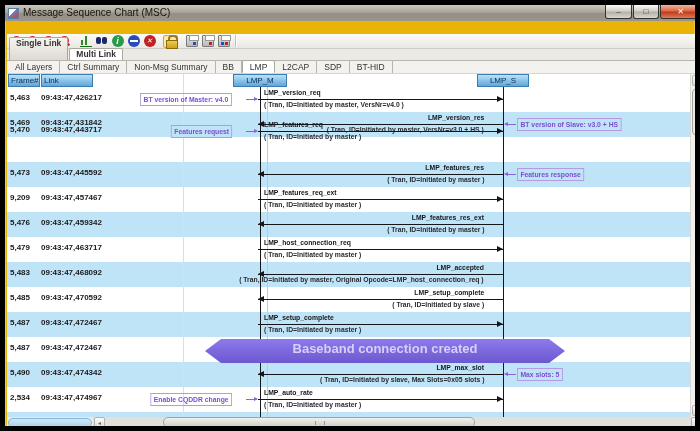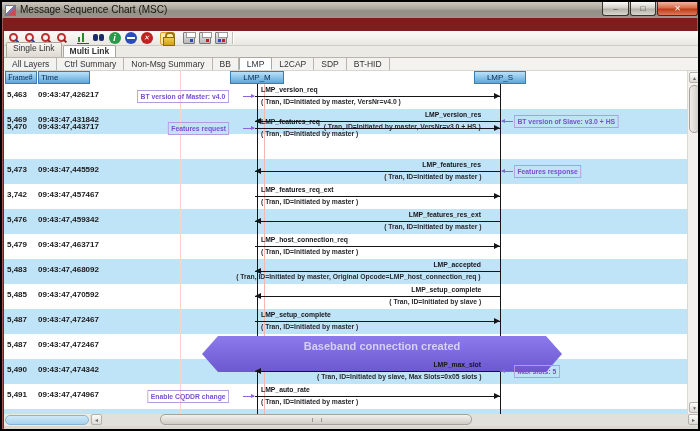--- a/index.html
+++ b/index.html
@@ -1,18 +1,18 @@
 <!DOCTYPE html>
 <html><head>
 <meta charset="utf-8">
 <style>
   html,body{margin:0;padding:0;background:#555;}
   *{box-sizing:border-box;font-family:"Liberation Sans",sans-serif;}
-  #win{position:relative;width:700px;height:431px;background:#7f1d1d;overflow:hidden;
-       border:2px solid #000000;box-shadow:inset 0 0 0 1px rgba(255,255,255,.25);}
+  #win{position:relative;width:700px;height:431px;background:#eab308;overflow:hidden;
+       border:5px solid #000000;box-shadow:inset 0 0 0 1px rgba(255,255,255,.25);}
   
   #titlebar{position:absolute;left:0;top:0;width:700px;height:16px;
     background:linear-gradient(180deg,#cdc9bf,#a8a49a 45%,#938f86 55%,#9b968c);
     display:flex;align-items:center;padding:0 3px;}
   #appicon{width:11px;height:11px;margin-right:4px;border:1px solid #5a7ca8;
     background:linear-gradient(135deg,#fff 40%,#4a90d0 40%,#d04848 75%);}
   #wtitle{font-size:10px;color:#15130f;line-height:16px;white-space:nowrap;}
   #winbtns{position:absolute;right:4px;top:0;display:flex;}
   .wbtn{height:14px;border:1px solid #35332d;border-top:none;border-radius:0 0 3px 3px;
     background:linear-gradient(180deg,#fbfaf7,#d4d1c8 45%,#b4b1a8 55%,#d9d6cd);
@@ -62,23 +62,23 @@
   .prn::before{content:"";position:absolute;left:2px;top:-1px;width:8px;height:4px;background:#fff;border:1px solid #999;}
   .prn.b::after{content:"";position:absolute;right:1px;bottom:1px;width:3px;height:3px;background:#2a4ac0;}
   .prn.r::after{content:"";position:absolute;right:1px;bottom:1px;width:3px;height:3px;background:#c02020;}
   .prn.g::after{content:"";position:absolute;right:1px;bottom:1px;width:3px;height:3px;background:#c02020;box-shadow:-4px 0 0 #2a4ac0;}
   .tsep{width:1px;height:12px;background:#c0beb8;margin:0 3px;box-shadow:1px 0 0 #fff;}
   
   #tabs1{position:absolute;left:2px;top:44px;width:696px;height:12px;background:#eceae5;
     border-bottom:1px solid #b8b5ae;display:flex;align-items:flex-end;padding-left:2px;}
   #tabs2{position:absolute;left:2px;top:56px;width:696px;height:13px;background:#f4f2ee;
     border-bottom:1px solid #d8d6d0;display:flex;align-items:flex-end;padding-left:1px;}
-  .tab{font-size:8.5px;color:#333;padding:0 6px;height:15px;line-height:11px;white-space:nowrap;
+  .tab{font-size:8.5px;color:#333;padding:0 6px;height:23px;line-height:11px;white-space:nowrap;
     border:1px solid #aaa79f;border-bottom:none;border-radius:2px 2px 0 0;
-    background:linear-gradient(180deg,#f6f4ef,#deDAd2);margin-right:1px;}
+    background:linear-gradient(180deg,#f6f4ef,#deDAd2);margin-right:1px;font-weight:bold;}
   .tab.active{background:#fff;height:12px;position:relative;z-index:2;font-weight:bold;}
   .tab2{font-size:8.5px;color:#333;padding:0 7px;height:12px;line-height:12px;white-space:nowrap;
     border-right:1px solid #b8b5ae;background:transparent;}
   .tab2.active{background:#fff;border:1px solid #aaa79f;border-bottom:1px solid #fff;height:13px;
     border-radius:2px 2px 0 0;position:relative;z-index:2;}
   
   #content{position:absolute;left:2px;top:69px;width:696px;height:343px;background:#fff;overflow:hidden;}
   .stripe{position:absolute;left:0;width:683px;height:25px;background:#fff;}
   .stripe.blue{background:#bfe3f7;}
   .sal{position:absolute;top:0;bottom:0;width:1px;background:#f2b9ae;z-index:2;}
@@ -104,22 +104,22 @@
     color:#7a4fd0;font-size:8px;padding:0 3px;white-space:nowrap;z-index:4;transform:scaleX(.85);}
   .note.nleft{right:458px;transform-origin:100% 50%;}
   .note.nright{left:510px;transform-origin:0 50%;}
   .ncon{position:absolute;top:12px;height:0;border-top:1px solid #8a64d8;z-index:4;}
   .ncon.nleft{left:239px;width:11px;}
   .ncon.nleft::after{content:"";position:absolute;right:-1px;top:-3px;border-left:4px solid #8a64d8;
     border-top:2.5px solid transparent;border-bottom:2.5px solid transparent;}
   .ncon.nright{left:498px;width:11px;}
   .ncon.nright::before{content:"";position:absolute;left:-1px;top:-3px;border-right:4px solid #8a64d8;
     border-top:2.5px solid transparent;border-bottom:2.5px solid transparent;}
-  .banner{position:absolute;left:198px;width:360px;top:2px;height:36px;z-index:5;
-    background:linear-gradient(180deg,#8d7aec,#6c58cf);color:#d6d0f6;font-size:11px;
+  .banner{position:absolute;left:198px;width:360px;top:2px;height:24px;z-index:5;
+    background:linear-gradient(180deg,#8d7aec,#6c58cf);color:#d6d0f6;font-size:13px;
     text-align:center;line-height:20px;
     clip-path:polygon(0 50%,16px 0,344px 0,100% 50%,344px 100%,16px 100%);}
   
   #vsb{position:absolute;right:0;top:0;bottom:0;width:13px;background:#f2f1ee;
     border-left:1px solid #dbd9d4;z-index:6;}
   .sbtn{position:absolute;left:1px;width:11px;height:11px;background:linear-gradient(180deg,#fdfdfc,#dcdad5);
     border:1px solid #b5b2ac;border-radius:2px;color:#6a6a6a;font-size:5px;text-align:center;line-height:10px;}
   #vup{top:1px;}#vdn{bottom:1px;}
   #vthumb{position:absolute;left:1px;top:14px;width:11px;height:48px;border-radius:5px;
     background:linear-gradient(90deg,#efede9,#cfccc5);border:1px solid #a5a29c;}
@@ -255,21 +255,21 @@
         <div class="rowg" style="top: 88px;">
           <div class="cfr">5,473</div>
           <div class="ctm">09:43:47,445592</div>
           <div class="mtxt nm ar">LMP_features_res</div>
           <div class="mtxt pm ar">( Tran, ID=Initiated by master )</div>
           <div class="arr left"></div>
           <div class="note nright">Features response</div>
           <div class="ncon nright"></div>
         </div>
         <div class="rowg" style="top: 113px;">
-          <div class="cfr">3,742</div>
+          <div class="cfr">9,209</div>
           <div class="ctm">09:43:47,457467</div>
           <div class="mtxt nm al">LMP_features_req_ext</div>
           <div class="mtxt pm al">( Tran, ID=Initiated by master )</div>
           <div class="arr right"></div>
         </div>
         <div class="rowg" style="top: 138px;">
           <div class="cfr">5,476</div>
           <div class="ctm">09:43:47,459342</div>
           <div class="mtxt nm ar">LMP_features_res_ext</div>
           <div class="mtxt pm ar">( Tran, ID=Initiated by master )</div>
@@ -311,36 +311,36 @@
         <div class="rowg" style="top: 288px;">
           <div class="cfr">5,490</div>
           <div class="ctm">09:43:47,474342</div>
           <div class="mtxt nm ar">LMP_max_slot</div>
           <div class="mtxt pm ar">( Tran, ID=Initiated by slave, Max Slots=0x05 slots )</div>
           <div class="arr left"></div>
           <div class="note nright">Max slots: 5</div>
           <div class="ncon nright"></div>
         </div>
         <div class="rowg" style="top: 313px;">
-          <div class="cfr">5,491</div>
+          <div class="cfr">2,534</div>
           <div class="ctm">09:43:47,474967</div>
           <div class="mtxt nm al">LMP_auto_rate</div>
           <div class="mtxt pm al">( Tran, ID=Initiated by master )</div>
           <div class="arr right"></div>
           <div class="note nleft">Enable CQDDR change</div>
           <div class="ncon nleft"></div>
         </div>
       </div>
     <div id="lifelines">
         <div class="lline" style="left: 253px;"></div>
         <div class="lline" style="left: 496px;"></div>
       </div>
     <div id="headers">
-        <div class="lbox hbox" style="left: 1px; width: 32px; font-family: Liberation Serif, serif;">Frame#</div>
-        <div class="lbox hbox" style="left: 34px; width: 52px;">Time</div>
+        <div class="lbox hbox" style="left: 1px; width: 32px;">Frame#</div>
+        <div class="lbox hbox" style="left: 34px; width: 52px;">Link</div>
         <div class="lbox" style="left: 226px; width: 54px;">LMP_M</div>
         <div class="lbox" style="left: 470px; width: 52px;">LMP_S</div>
       </div>
     <div id="vsb">
       <div class="sbtn" id="vup">▲</div>
       <div id="vthumb"></div>
       <div class="sbtn" id="vdn">▼</div>
     </div>
   </div>
 

